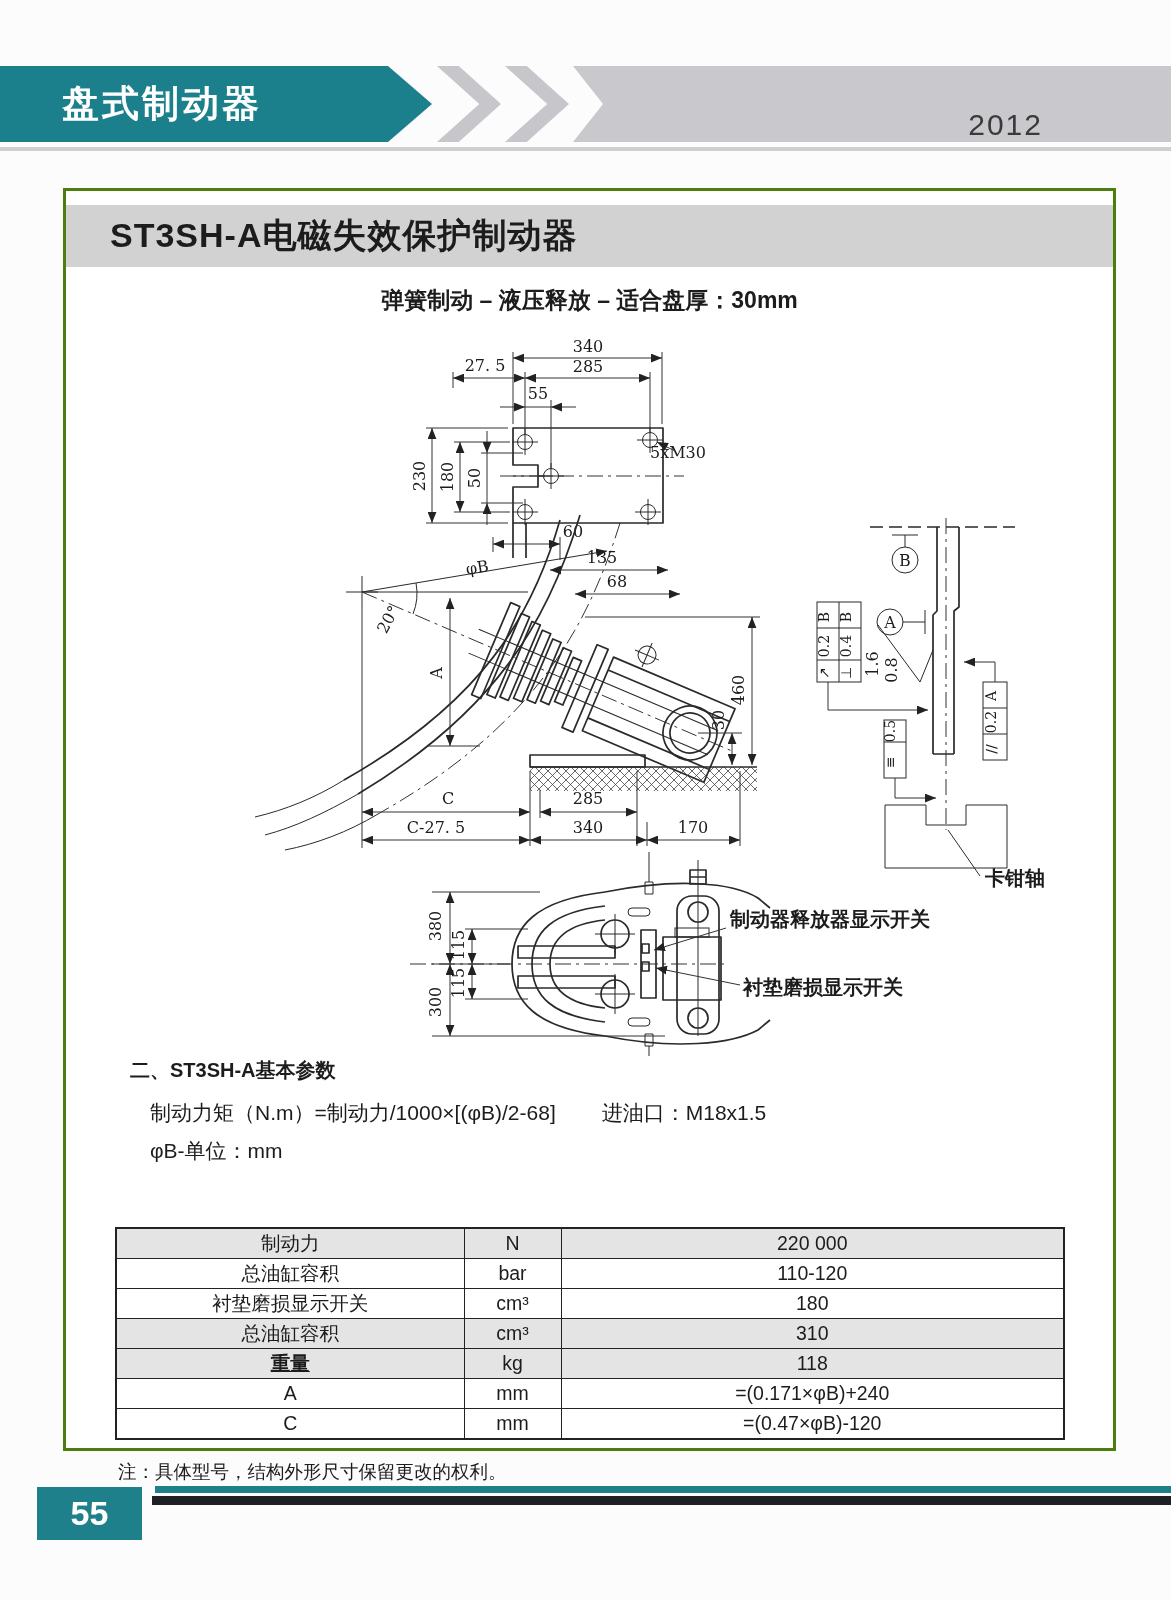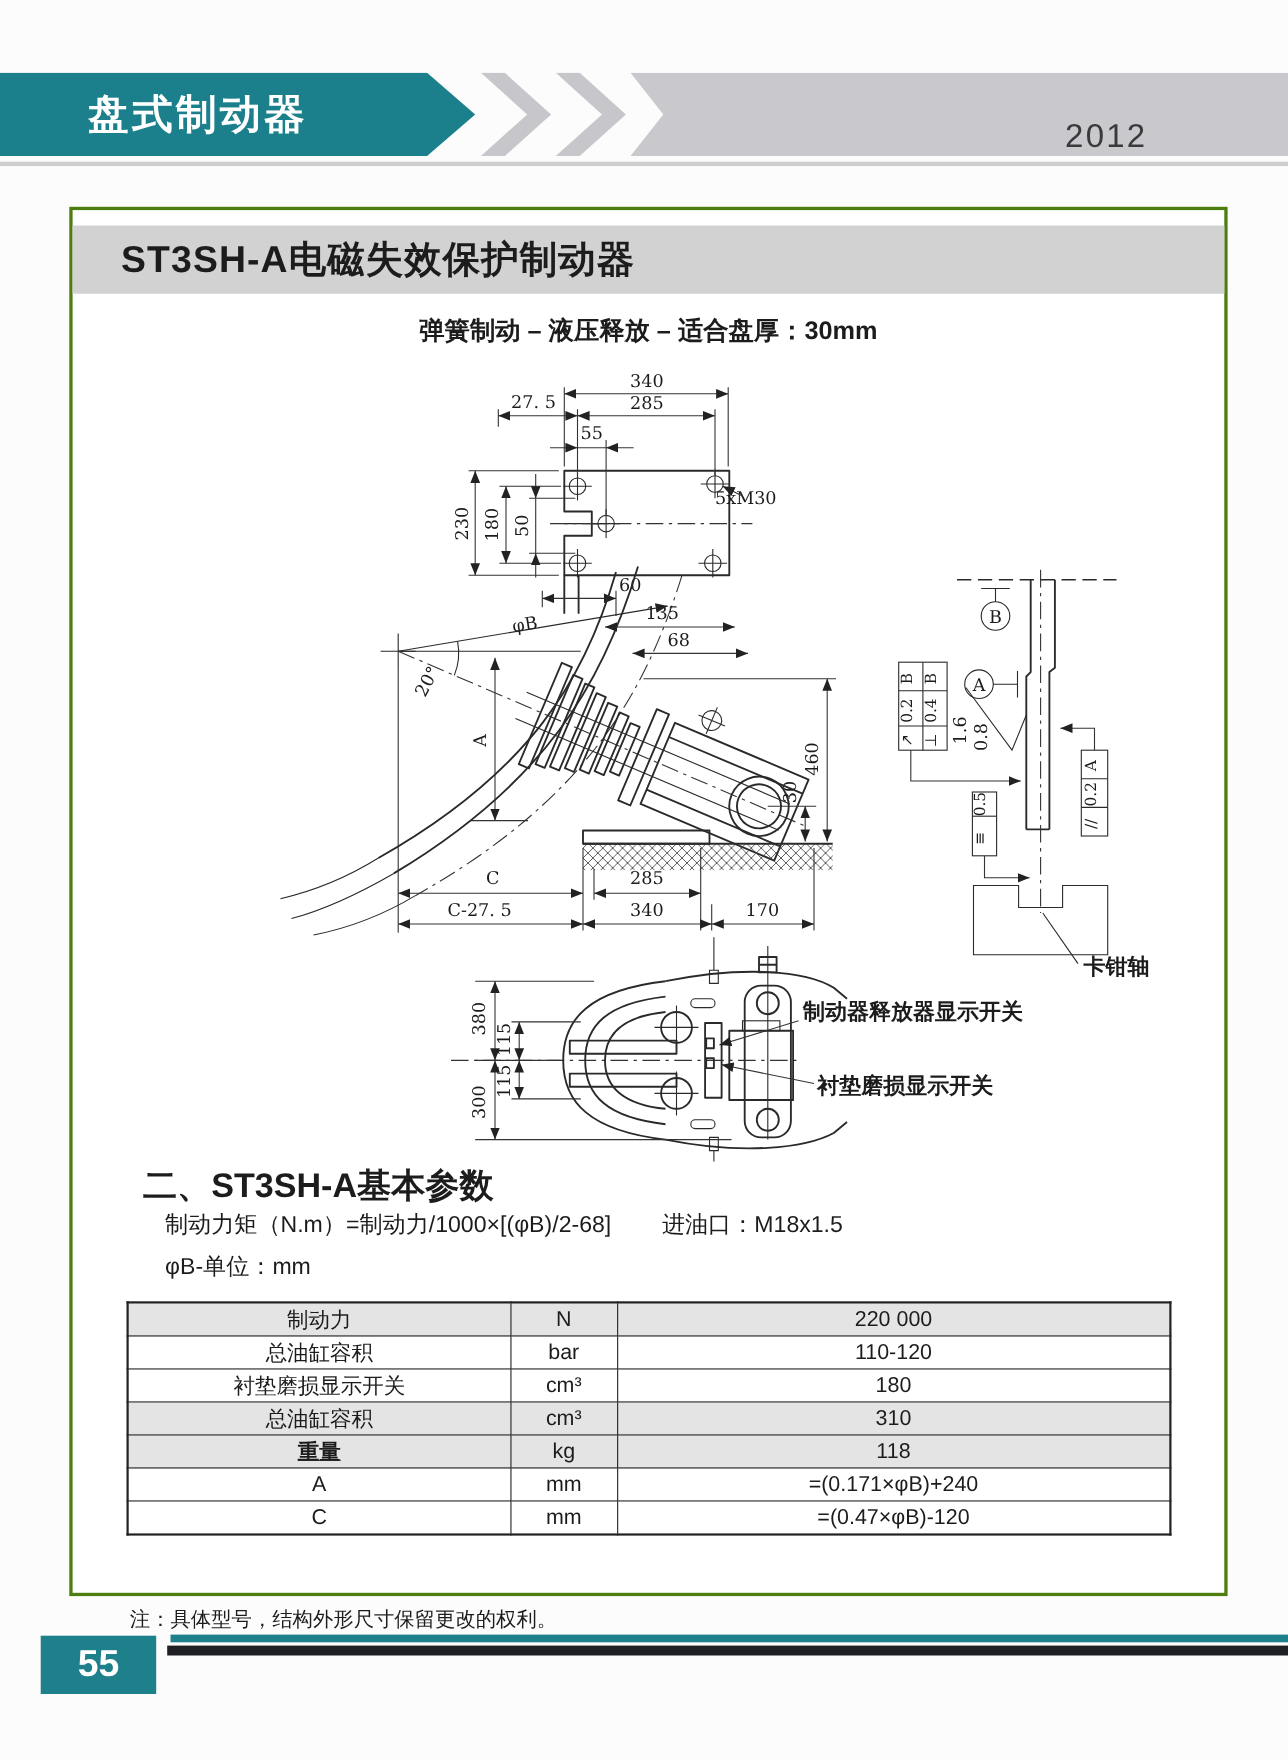--- a/index.html
+++ b/index.html
@@ -1,41 +1,41 @@
 <!DOCTYPE html>
 <html><head>
 <meta charset="utf-8">
 <style>
   html,body{margin:0;padding:0;background:#e9e9e9;}
   .page{position:relative;width:1171px;height:1600px;background:#fcfcfc;margin:0 auto;overflow:hidden;
         font-family:"Liberation Sans",sans-serif;color:#1c1c1c;}
   
   .banner-teal{position:absolute;left:0;top:66px;width:432px;height:76px;background:#1b808b;
       clip-path:polygon(0 0,388px 0,432px 50%,388px 100%,0 100%);display:flex;align-items:center;}
-  .banner-teal span{color:#fff;font-size:37px;font-weight:bold;margin-left:80px;letter-spacing:3px;}
+  .banner-teal span{color:#fff;font-size:37px;font-weight:bold;margin-left:62px;letter-spacing:3px;}
   .chev{position:absolute;top:66px;width:64px;height:76px;background:#c7c7cb;
       clip-path:polygon(0 0,34% 0,100% 50%,34% 100%,0 100%,66% 50%);}
   .chev.c1{left:437px;} .chev.c2{left:505px;}
   .banner-gray{position:absolute;left:573px;top:66px;right:0;height:76px;background:#c9c9cd;
       clip-path:polygon(0 0,100% 0,100% 100%,0 100%,30px 50%);display:flex;align-items:flex-end;justify-content:flex-end;}
   .banner-gray span{font-size:30px;color:#3a3a3a;margin-right:128px;letter-spacing:2px;}
   .rule{position:absolute;left:0;top:147px;width:100%;height:4px;background:#cfcfcf;}
   
   .frame{position:absolute;left:63px;top:188px;width:1053px;height:1263px;border:3px solid #4d7c0f;
       background:#fff;box-sizing:border-box;}
   .titlebar{position:absolute;left:0;top:14px;width:100%;height:62px;background:#d2d2d2;
       display:flex;align-items:center;}
   .titlebar span{font-size:34px;font-weight:bold;margin-left:44px;letter-spacing:1px;}
   .subtitle{position:absolute;left:0;top:94px;width:100%;text-align:center;font-size:23px;font-weight:bold;}
   .drawing{position:absolute;left:14px;top:139px;}
-  .heading{position:absolute;left:64px;top:866px;font-size:31px;font-weight:bold;}
+  .heading{position:absolute;left:64px;top:866px;font-size:20px;font-weight:bold;}
   .formula{position:absolute;left:84px;top:908px;font-size:21px;display:flex;gap:46px;}
   .unitnote{position:absolute;left:84px;top:946px;font-size:21px;}
   
-  .tblwrap{position:absolute;left:49px;top:992px;}
+  .tblwrap{position:absolute;left:49px;top:1036px;}
   table{border-collapse:collapse;width:948px;table-layout:fixed;}
   td{border:1.4px solid #222;height:29px;text-align:center;font-size:19.5px;padding:0;}
   table{border:2.6px solid #222;}
   tr.shaded td{background:#e4e4e4;}
   td .u{text-decoration:underline;font-weight:bold;}
   .note{position:absolute;left:52px;top:1268px;font-size:18.5px;}
   
   .pagebox{position:absolute;left:37px;top:1487px;width:105px;height:53px;background:#1e808b;
       display:flex;align-items:center;justify-content:center;}
   .pagebox span{color:#fff;font-size:34px;font-weight:bold;}

